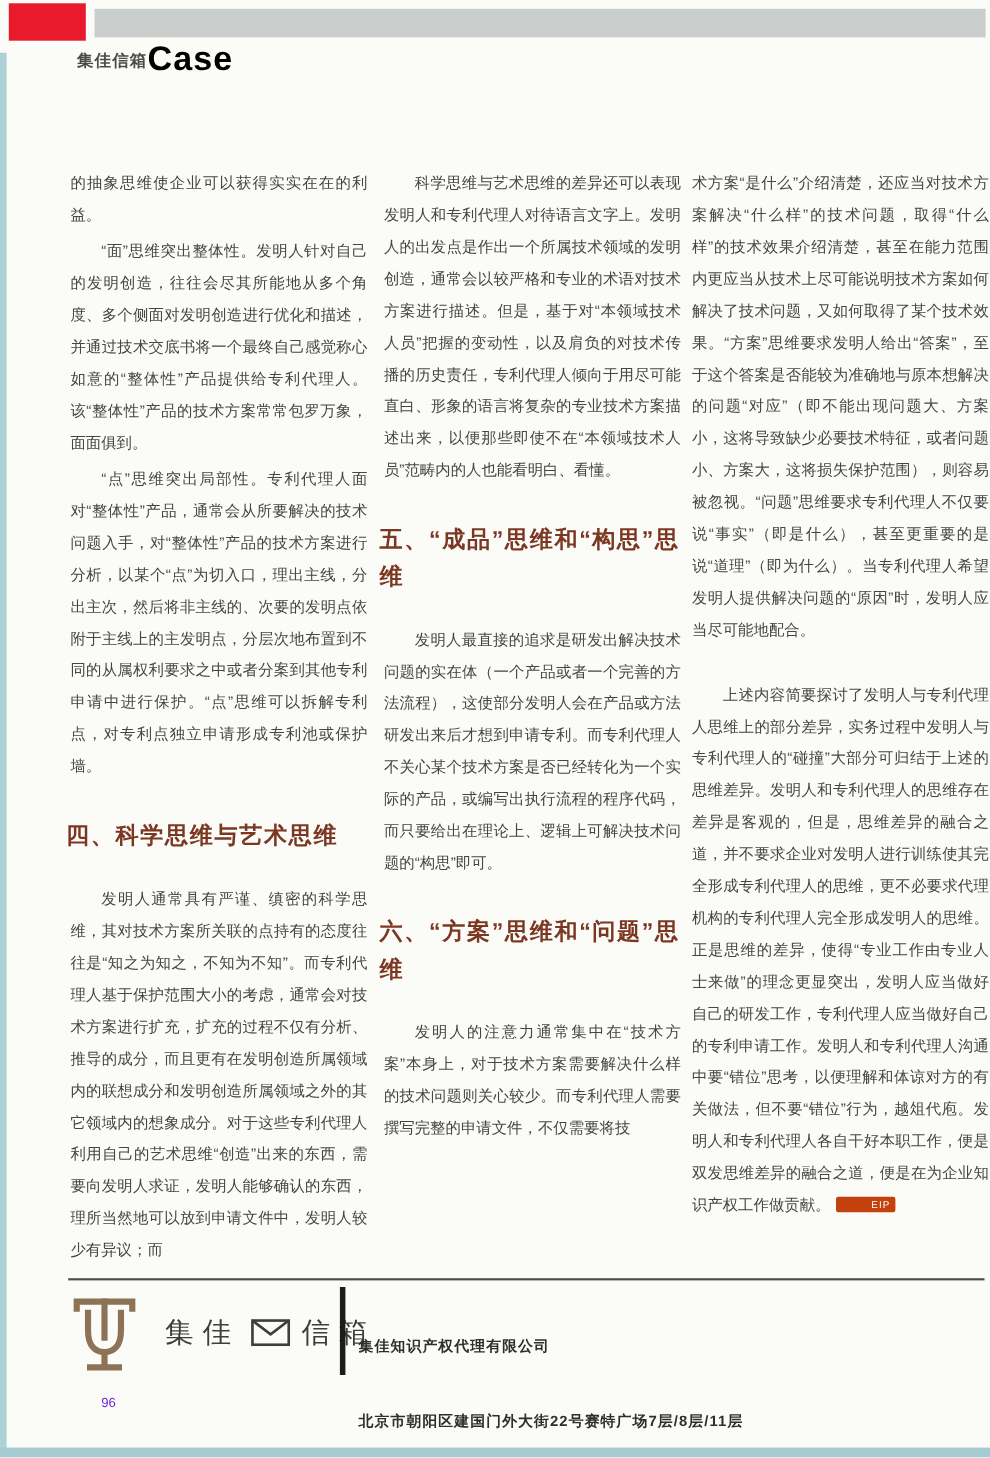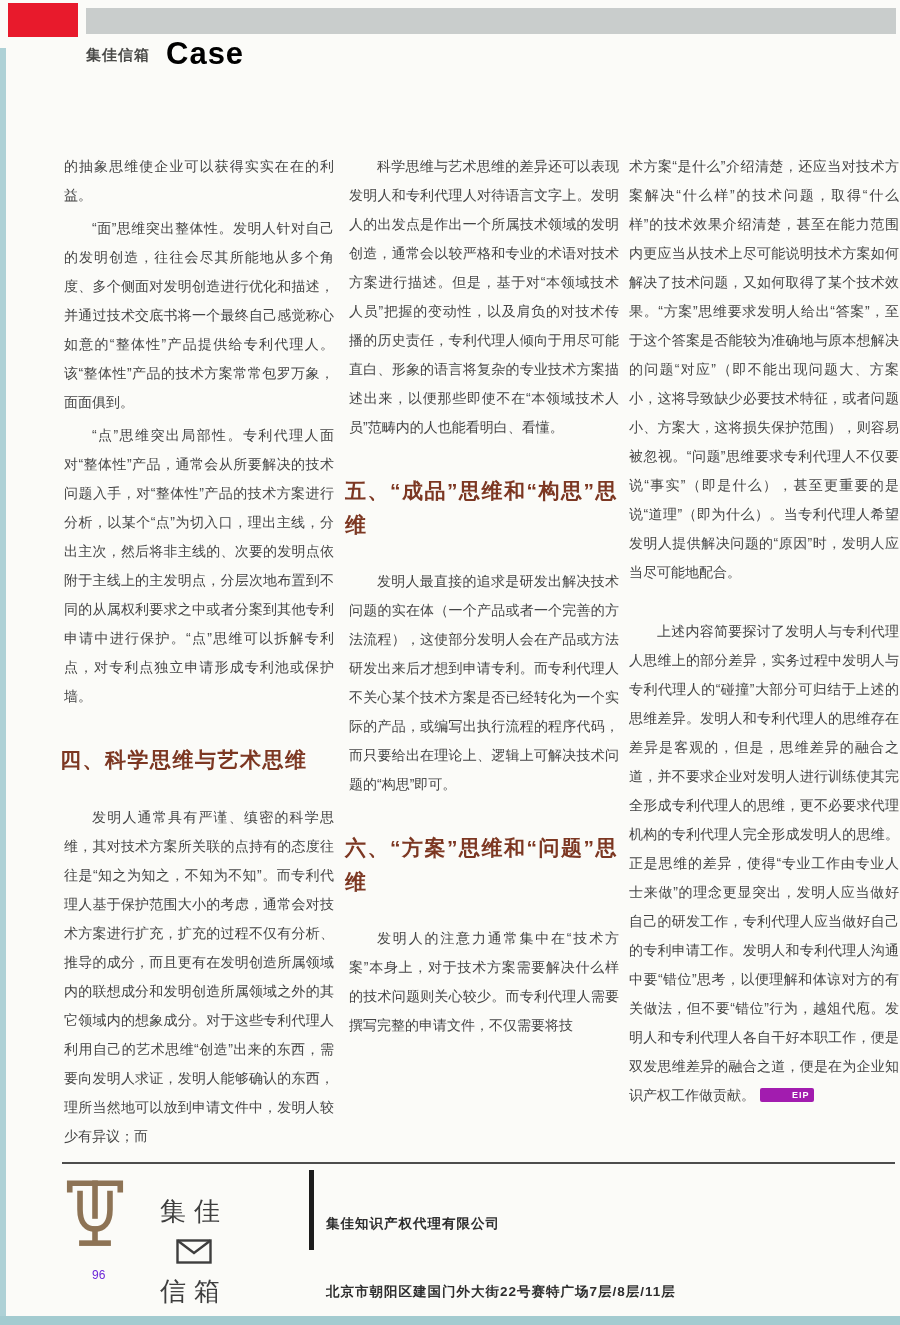--- a/index.html
+++ b/index.html
@@ -8,39 +8,39 @@
     background:#fbfbf8;overflow:hidden;
     font-family:"Liberation Sans","DejaVu Sans",sans-serif;
     color:#424242;
   }
   
   .edge-left{position:absolute;left:0;top:48px;width:6px;height:1270px;background:#aed1d6;}
   .edge-bottom{position:absolute;left:0;top:1316px;width:900px;height:9px;background:#a3cbd0;}
   
   .red-block{position:absolute;left:8px;top:3px;width:70px;height:34px;background:#e81a2c;}
   .gray-bar{position:absolute;left:86px;top:8px;width:810px;height:26px;background:#c9cdcc;}
-  .brandline{position:absolute;left:86px;top:38px;display:flex;align-items:flex-end;gap:16px;}
+  .brandline{position:absolute;left:70px;top:38px;display:flex;align-items:flex-end;gap:0;}
   .brand-cn{font-size:15px;font-weight:bold;color:#4b4b49;letter-spacing:1px;padding-bottom:4px;}
   .brand-en{font-size:31px;font-weight:bold;color:#000000;letter-spacing:1px;line-height:1;}
   
   .col{position:absolute;top:148px;width:278px;font-size:14px;line-height:29px;text-align:justify;color:#454545;}
   .col-1{left:60px;}
   .col-2{left:345px;}
   .col-3{left:625px;}
   .p{margin:4px;text-indent:2em;}
   .p.noindent{text-indent:0;}
   .p.gap-top{margin-top:30px;}
   .h{font-size:21px;font-weight:bold;color:#7c3722;letter-spacing:1.5px;line-height:1.6;margin:32px 0 26px 0;text-align:left;text-indent:0;}
-  .eip{display:inline-block;background:#a21caf;color:#fff;font-size:9px;font-weight:bold;
+  .eip{display:inline-block;background:#c2410c;color:#fff;font-size:9px;font-weight:normal;
        line-height:12px;padding:1px 4px;border-radius:2px;margin-left:5px;vertical-align:2px;letter-spacing:1px;}
   
   .foot-rule{position:absolute;left:62px;top:1162px;width:833px;height:2px;background:#4d4d4d;}
   .foot-logo{position:absolute;left:66px;top:1178px;}
-  .foot-brand{position:absolute;left:160px;top:1194px;display:flex;align-items:center;gap:10px;
-              font-size:26px;color:#3e3e3e;letter-spacing:8px;font-weight:500;flex-direction:column;}
+  .foot-brand{position:absolute;left:150px;top:1194px;display:flex;align-items:center;gap:10px;
+              font-size:26px;color:#3e3e3e;letter-spacing:8px;font-weight:500;}
   .foot-vbar{position:absolute;left:309px;top:1170px;width:5px;height:80px;background:#1c1c1c;}
   .foot-info{position:absolute;left:326px;top:1166px;font-size:13.5px;font-weight:bold;color:#2e2e2e;line-height:20px;letter-spacing:1px;}
   .foot-info div{white-space:pre;margin-top:48px;}
   .page-num{position:absolute;left:92px;top:1268px;font-size:12px;color:#6d28d9;}
 </style>
 </head>
 <body>
 
 <div id="page">
 

